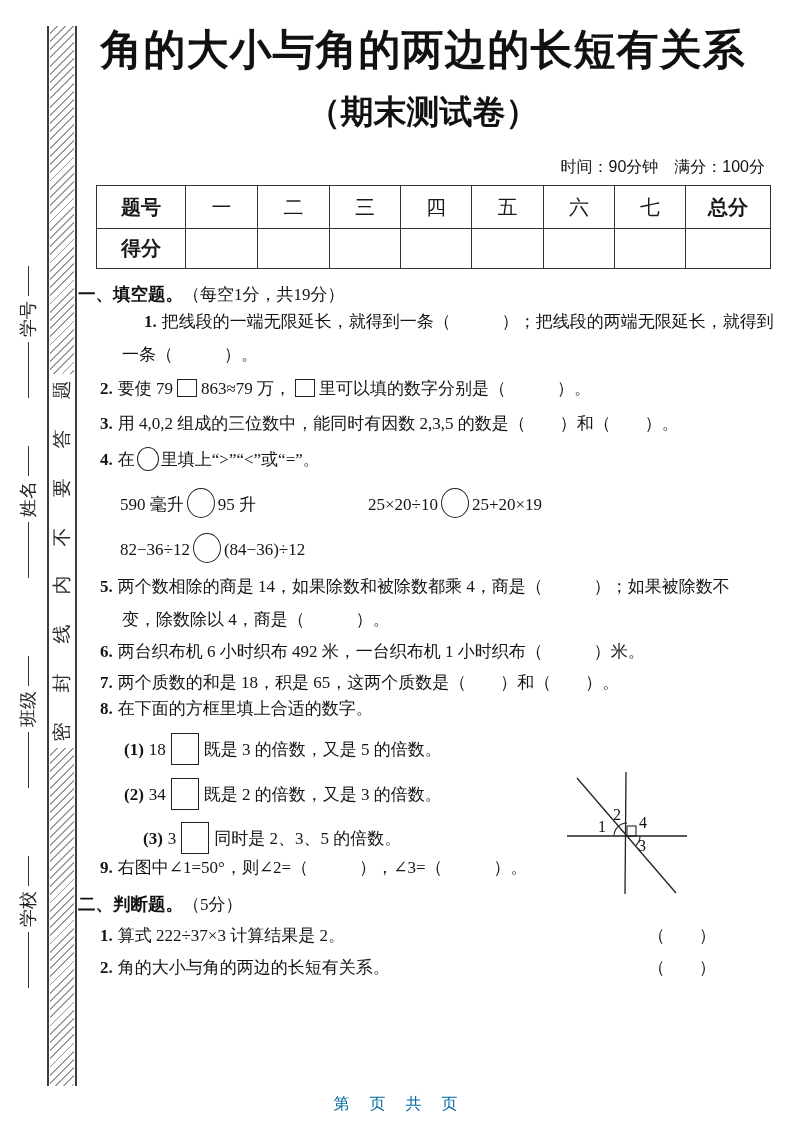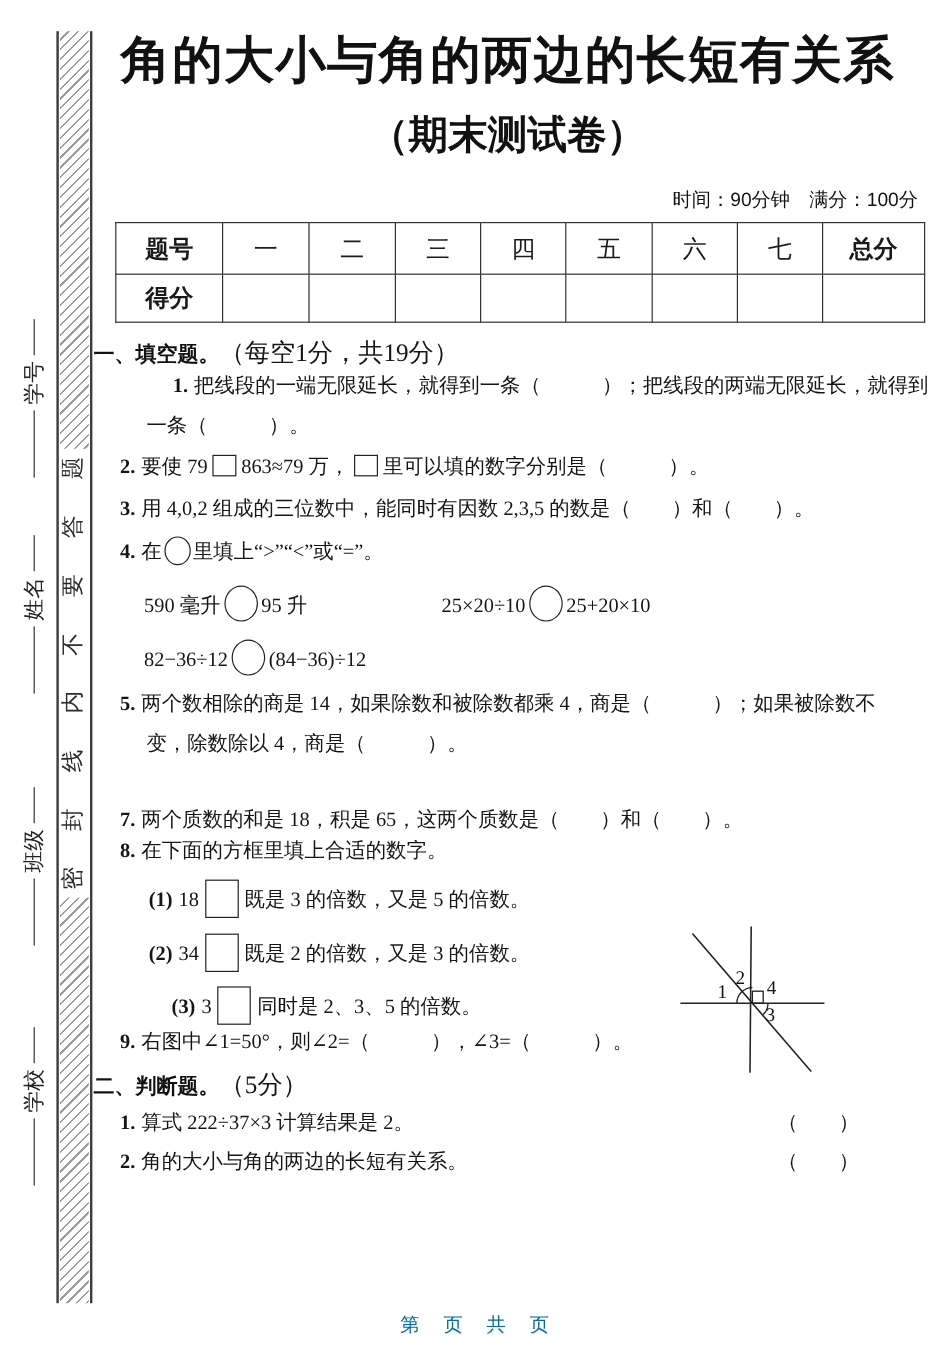--- a/index.html
+++ b/index.html
@@ -38,21 +38,21 @@
   .score-table{position:absolute;left:96px;top:185px;border-collapse:collapse;table-layout:fixed;}
   .score-table td{border:1.7px solid #333;text-align:center;vertical-align:middle;
         font-size:20px;padding:0;}
   .score-table tr.r1 td{height:42px;}
   .score-table tr.r2 td{height:39px;}
   .cell-strong{font-weight:bold;}
   
   .content{position:absolute;left:78px;top:283px;width:700px;height:730px;}
   .line{position:absolute;white-space:nowrap;font-size:17px;line-height:22px;color:#151515;}
   .sec-head{font-family:"Liberation Sans","DejaVu Sans",sans-serif;font-weight:bold;font-size:17.5px;color:#111;}
-  .sec-note{font-size:21px;font-weight:normal;color:#151515;}
+  .sec-note{font-size:17px;font-weight:normal;color:#151515;}
   .qno{font-weight:bold;margin-right:5px;}
   .box-sm{display:inline-block;width:18px;height:16px;border:1.4px solid #222;
         vertical-align:-3px;margin:0 4px;background:#fff;}
   .box-lg{display:inline-block;width:26px;height:30px;border:1.4px solid #222;
         vertical-align:-10px;margin:0 5px;background:#fff;}
   .circ-sm{display:inline-block;width:20px;height:22px;border:1.5px solid #222;
         border-radius:50%;vertical-align:-6px;margin:0 2px;background:#fff;}
   .circ-md{display:inline-block;width:26px;height:28px;border:1.5px solid #222;
         border-radius:50%;vertical-align:-8px;margin:0 3px;background:#fff;}
   .judge-ans{position:absolute;left:548px;}
@@ -156,33 +156,36 @@
     </div>
 
     <div class="line" style="top:164px;left:22px;">
       <span class="qno">4.</span><span>在</span><span class="circ-sm"></span><span>里填上“&gt;”“&lt;”或“=”。</span>
     </div>
 
     <div class="line" style="top:205px;left:42px;">
       <span>590 毫升</span><span class="circ-md"></span><span>95 升</span>
     </div>
     <div class="line" style="top:205px;left:290px;">
-      <span>25×20÷10</span><span class="circ-md"></span><span>25+20×10</span>
+      <span>25×20÷10</span><span class="circ-md"></span><span>25+20×19</span>
     </div>
     <div class="line" style="top:250px;left:42px;">
       <span>82−36÷12</span><span class="circ-md"></span><span>(84−36)÷12</span>
     </div>
 
     <div class="line" style="top:293px;left:22px;">
       <span class="qno">5.</span><span>两个数相除的商是 14，如果除数和被除数都乘 4，商是（　　　）；如果被除数不</span>
     </div>
     <div class="line" style="top:326px;left:44px;">
       <span>变，除数除以 4，商是（　　　）。</span>
     </div>
 
+    <div class="line" style="top:358px;left:22px;">
+      <span class="qno">6.</span><span>两台织布机 6 小时织布 492 米，一台织布机 1 小时织布（　　　）米。</span>
+    </div>
 
     <div class="line" style="top:389px;left:22px;">
       <span class="qno">7.</span><span>两个质数的和是 18，积是 65，这两个质数是（　　）和（　　）。</span>
     </div>
 
     <div class="line" style="top:415px;left:22px;">
       <span class="qno">8.</span><span>在下面的方框里填上合适的数字。</span>
     </div>
 
     <div class="line" style="top:450px;left:46px;">

